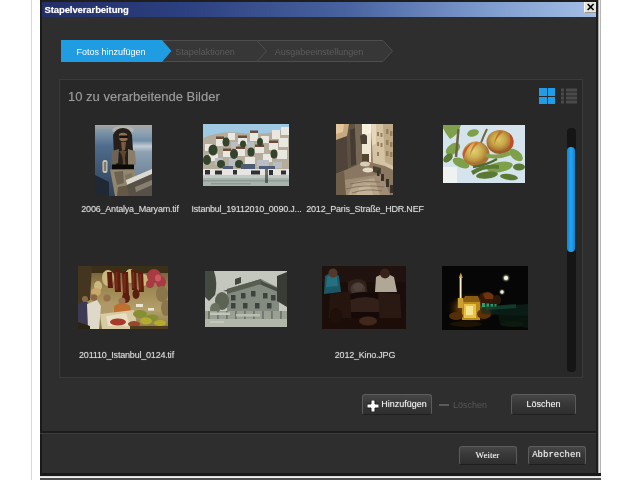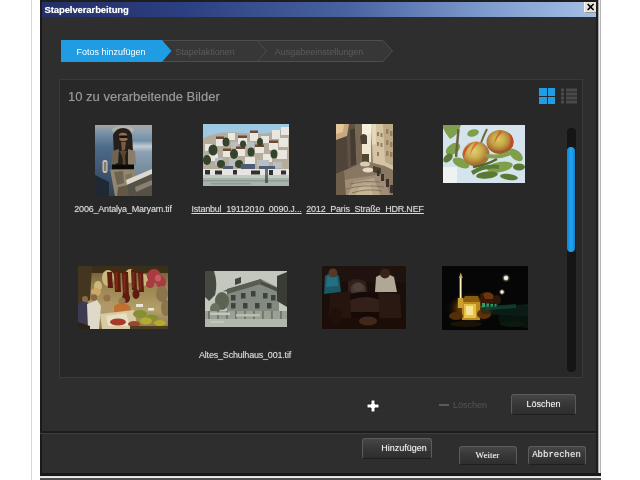--- a/index.html
+++ b/index.html
@@ -463,26 +463,27 @@
       <rect x="48.5" y="38" width="2.5" height="3"></rect>
         <rect x="52.5" y="38" width="2" height="3"></rect>
     </g>
     <path d="M38,42 L86,38 L86,50 L40,48 Z" fill="#0e2c20" opacity="0.6"></path>
     <path d="M44,40 L74,38 L74,42 L44,44 Z" fill="#175640" opacity="0.55"></path>
     <path d="M56,48 L86,44 L86,62 L58,58 Z" fill="#0a1c12" opacity="0.7"></path>
     <ellipse cx="24" cy="58" rx="16" ry="3" fill="#1c1305"></ellipse>
     <ellipse cx="70" cy="58" rx="12" ry="3" fill="#0e1a10"></ellipse>
   </svg>
 
-  <div class="cap" style="left:14px;top:203.5px;padding-left:8px;">2006_Antalya_Maryam.tif</div>
-  <div class="cap" style="left:141.5px;top:203.5px;text-decoration:underline;">Istanbul_19112010_0090.J...</div>
-  <div class="cap" style="left:260px;top:203.5px;text-decoration:underline;">2012_Paris_Straße_HDR.NEF</div>
-  <div class="cap" style="left:140px;top:350px;">Altes_Schulhaus_001.tif</div>
-
-  <div class="btn" style="left:322px;top:394px;width:70px;height:21px;line-height:19px;padding-left:14px;margin-top:44px;">Hinzufügen</div>
+  <div class="cap" style="left:21px;top:203.5px;padding-left:8px;">2006_Antalya_Maryam.tif</div>
+  <div class="cap" style="left:141.5px;top:203.5px;">Istanbul_19112010_0090.J...</div>
+  <div class="cap" style="left:260px;top:203.5px;">2012_Paris_Straße_HDR.NEF</div>
+  <div class="cap" style="left:21.5px;top:350px;">201110_Istanbul_0124.tif</div>
+  <div class="cap" style="left:260px;top:350px;">2012_Kino.JPG</div>
+
+  <div class="btn" style="left:322px;top:394px;width:70px;height:21px;line-height:19px;padding-left:14px;">Hinzufügen</div>
   <svg class="abs" style="left:327px;top:399.5px;" width="12" height="12" viewBox="0 0 12 12">
     <path d="M4,0 L8,0 L8,4 L12,4 L12,8 L8,8 L8,12 L4,12 L4,8 L0,8 L0,4 L4,4 Z" fill="#ffffff" stroke="#1e1e1e" stroke-width="1"></path>
   </svg>
   <div class="abs" style="left:399px;top:403.5px;width:10px;height:2.5px;background:#5a5a5a;"></div>
   <div class="abs" style="left:413px;top:400px;font-size:9px;color:#565656;">Löschen</div>
   <div class="btn" style="left:471px;top:394px;width:65px;height:21px;line-height:19px;">Löschen</div>
 
   <div class="abs" id="sep1"></div>
   <div class="abs" id="sep2"></div>
 

